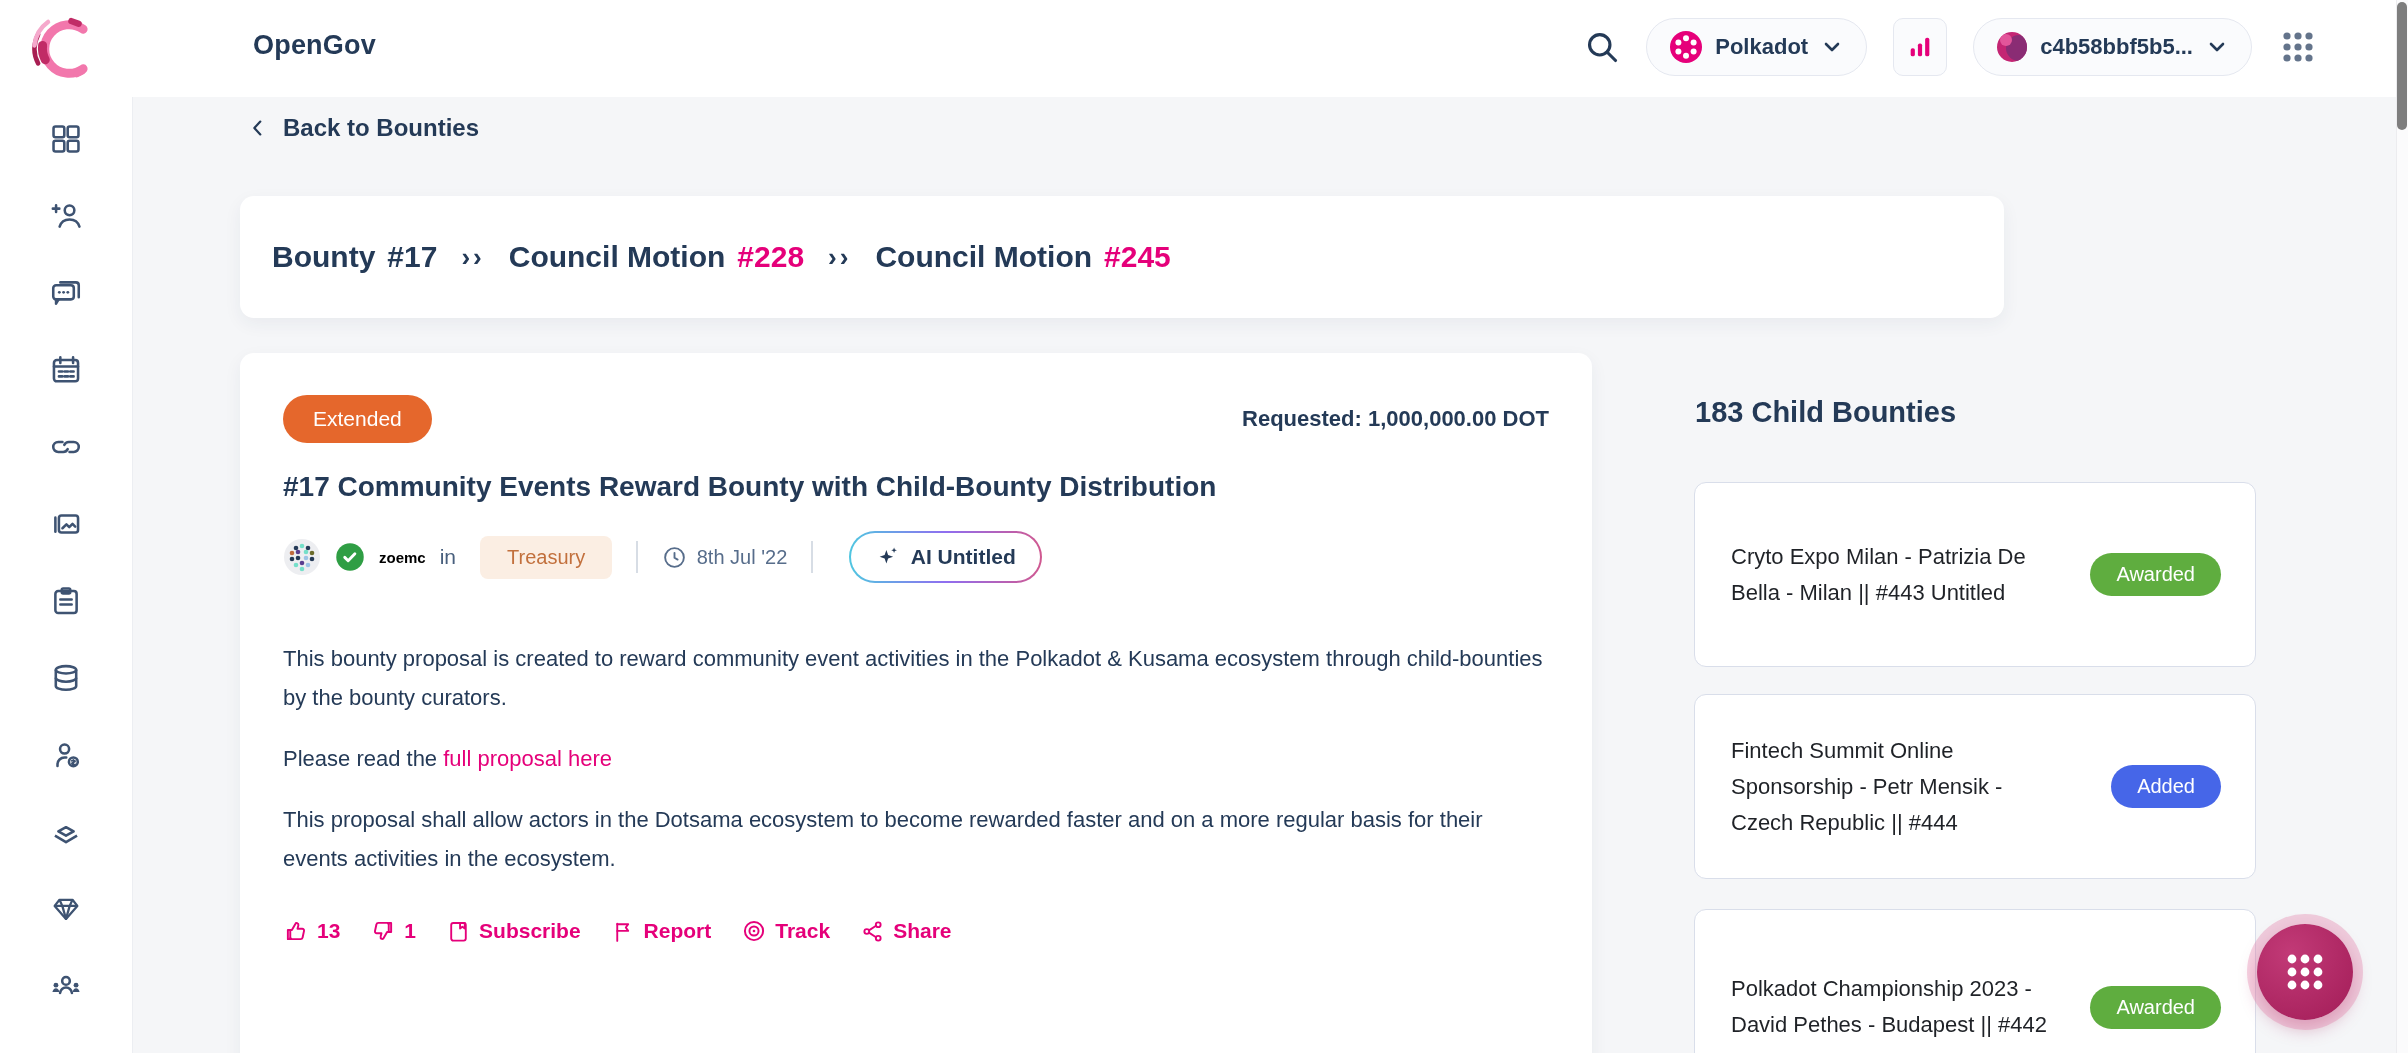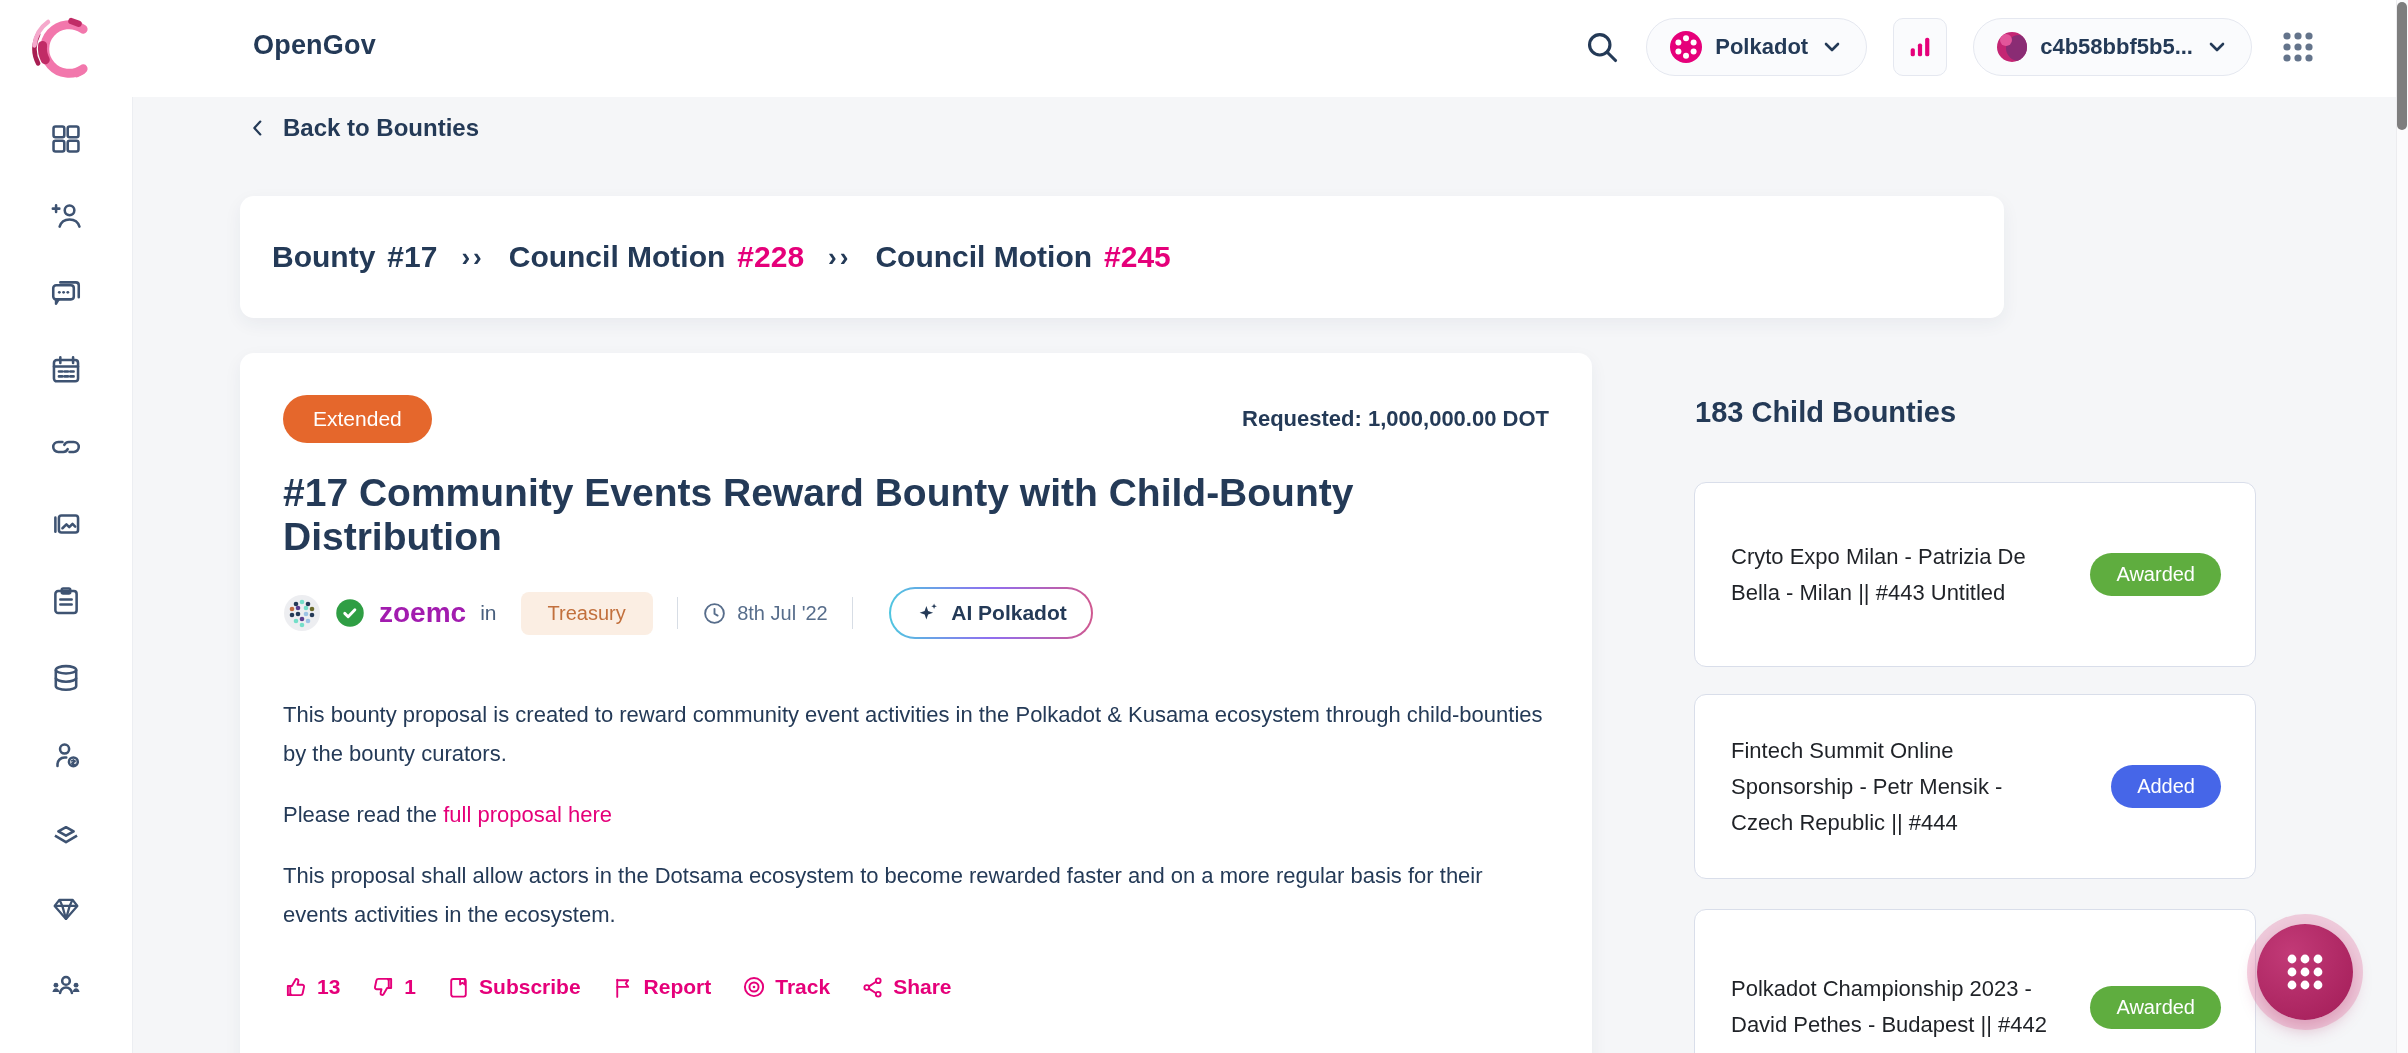--- a/index.html
+++ b/index.html
@@ -30,23 +30,23 @@
   .crumb-card { position:absolute; left:240px; top:196px; width:1764px; height:122px; background:#fff; border-radius:14px; box-shadow:0 6px 18px rgba(36,58,87,.06); display:flex; align-items:center; padding:0 32px; gap:20px; }
   .crumb-seg { font-size:30px; font-weight:600; color:#243A57; display:flex; gap:12px; }
   .crumb-id-pink { color:#E5007A; }
   .crumb-sep { font-size:26px; font-weight:700; color:#243A57; letter-spacing:3px; padding:0 4px; }
 
   
   .post-card { position:absolute; left:240px; top:353px; width:1352px; height:730px; background:#fff; border-radius:14px; box-shadow:0 6px 18px rgba(36,58,87,.06); padding:42px 43px 0 43px; }
   .status-row { display:flex; align-items:center; justify-content:space-between; }
   .badge-extended { background:#E5672C; color:#fff; font-size:21px; border-radius:999px; padding:12px 30px; }
   .requested { font-size:22px; font-weight:700; color:#243A57; }
-  .post-title { margin-top:28px; font-size:39px; font-weight:600; color:#243A57; }
+  .post-title { margin-top:28px; font-size:28px; font-weight:600; color:#243A57; }
   .byline { margin-top:28px; display:flex; align-items:center; gap:14px; height:52px; }
-  .author { font-size:28px; font-weight:700; color:#a21caf; }
+  .author { font-size:15px; font-weight:700; color:#000000; }
   .in-label { font-size:21px; color:#485F7D; }
   .topic-chip { margin-left:10px; background:#FBEEE3; color:#C2703D; font-size:20px; border-radius:8px; padding:10px 27px; cursor:pointer; }
   .v-div { width:1.5px; height:32px; background:#D7DDE5; margin:0 10px; }
   .date-wrap { display:flex; align-items:center; gap:10px; color:#576D8B; font-size:20px; }
   .ai-btn { margin-left:12px; display:flex; align-items:center; gap:10px; height:52px; padding:0 24px; border-radius:999px; border:2.5px solid transparent; background:linear-gradient(#fff,#fff) padding-box, linear-gradient(90deg,#4FC6E0,#8F6EF0,#D0588F) border-box; font-size:21px; font-weight:600; color:#243A57; cursor:pointer; }
   .tabs { margin-top:34px; display:flex; border-bottom:2px solid #E4E8EE; height:64px; }
   .tab { display:flex; align-items:center; padding:0 36px; font-size:22px; color:#243A57; cursor:pointer; }
   .tab.active { color:#E5007A; background:#fff; border:1.5px solid #E4E8EE; border-bottom:2px solid #fff; border-radius:10px 10px 0 0; margin-bottom:-2px; padding:0 40px; }
   .post-body { margin-top:56px; width:1270px; }
   .post-body p { font-size:22px; line-height:39px; color:#243A57; margin-bottom:22px; }
@@ -319,21 +319,21 @@
           <path d="M12 7.5v4.8l3 1.7" fill="none" stroke="#576D8B" stroke-width="1.8" stroke-linecap="round"></path>
         </svg>
         <span>8th Jul '22</span>
       </span>
       <span class="v-div"></span>
       <button class="ai-btn">
         <svg width="26" height="26" viewBox="0 0 24 24" fill="#243A57">
           <path d="M10.5 5.5l1.6 4.6 4.6 1.6-4.6 1.6-1.6 4.6-1.6-4.6-4.6-1.6 4.6-1.6z"></path>
           <path d="M17.6 3.2l.7 1.9 1.9.7-1.9.7-.7 1.9-.7-1.9-1.9-.7 1.9-.7z"></path>
         </svg>
-        <span>AI Polkadot</span>
+        <span>AI Untitled</span>
       </button>
     </div>
 
 
     <div class="post-body">
       <p>This bounty proposal is created to reward community event activities in the Polkadot &amp; Kusama ecosystem through child-bounties by the bounty curators.</p>
       <p><span>Please read the </span><span class="body-link">full proposal here</span></p>
       <p>This proposal shall allow actors in the Dotsama ecosystem to become rewarded faster and on a more regular basis for their events activities in the ecosystem.</p>
     </div>
 

